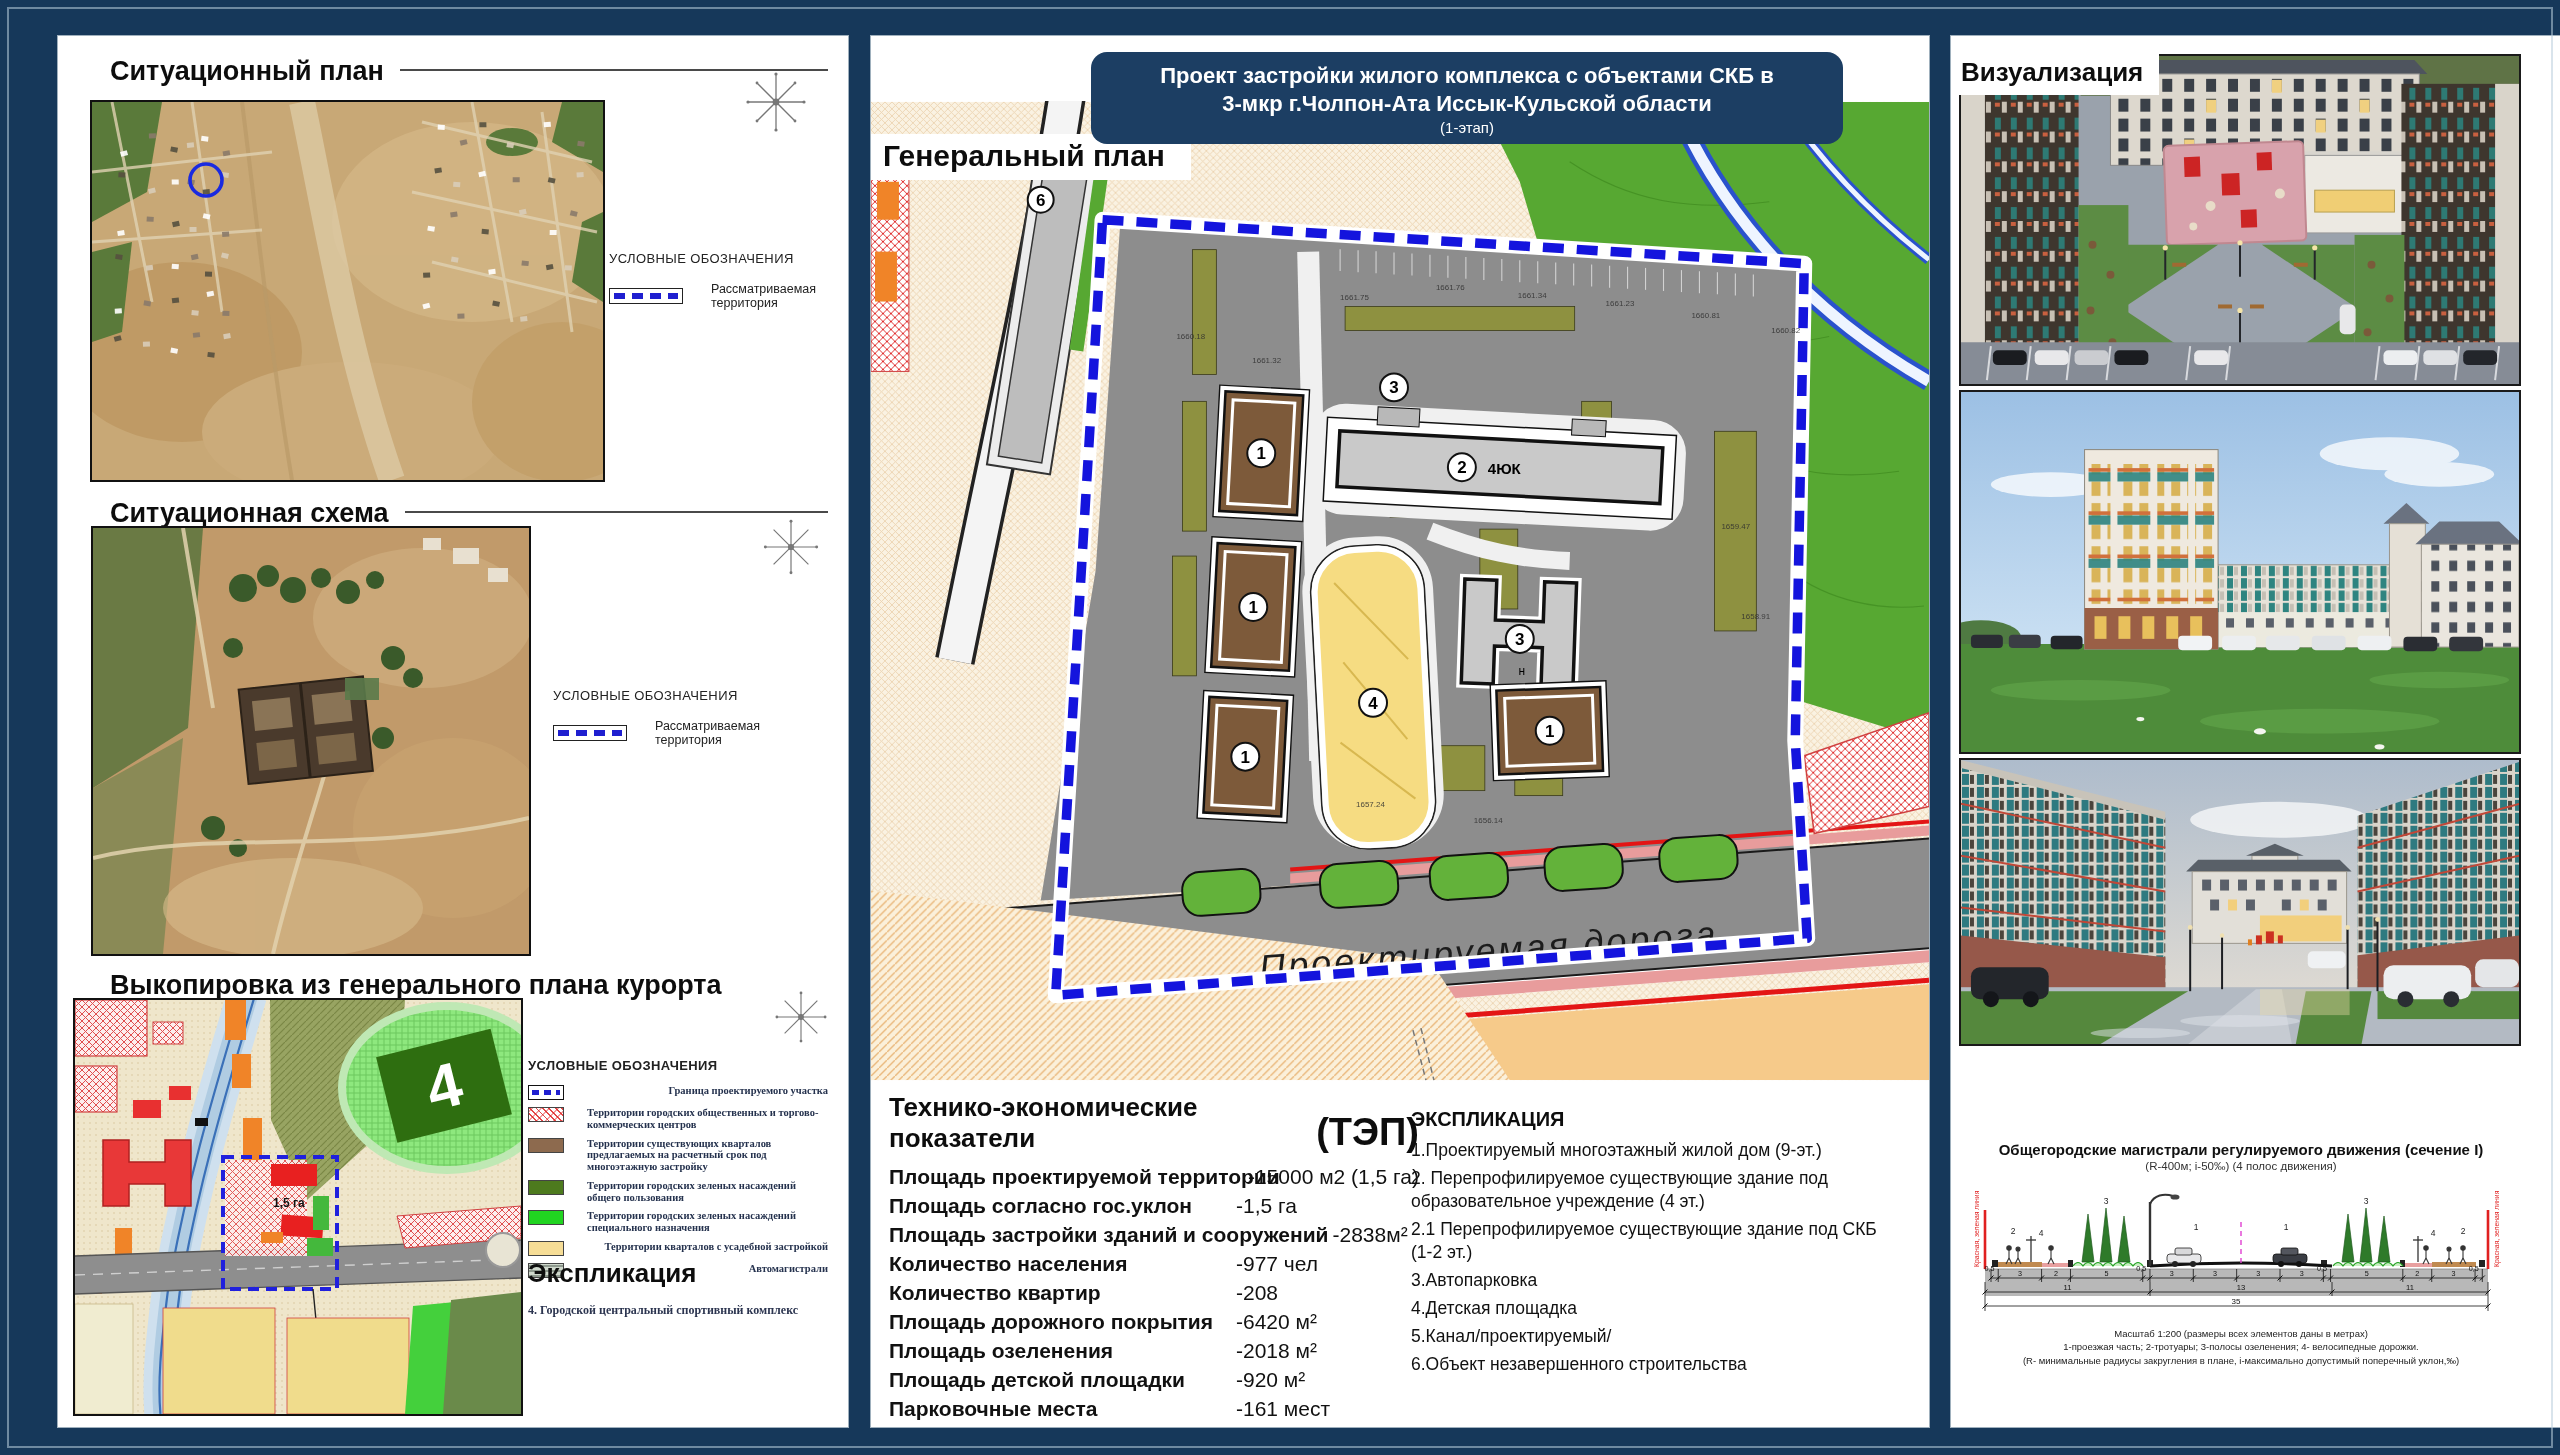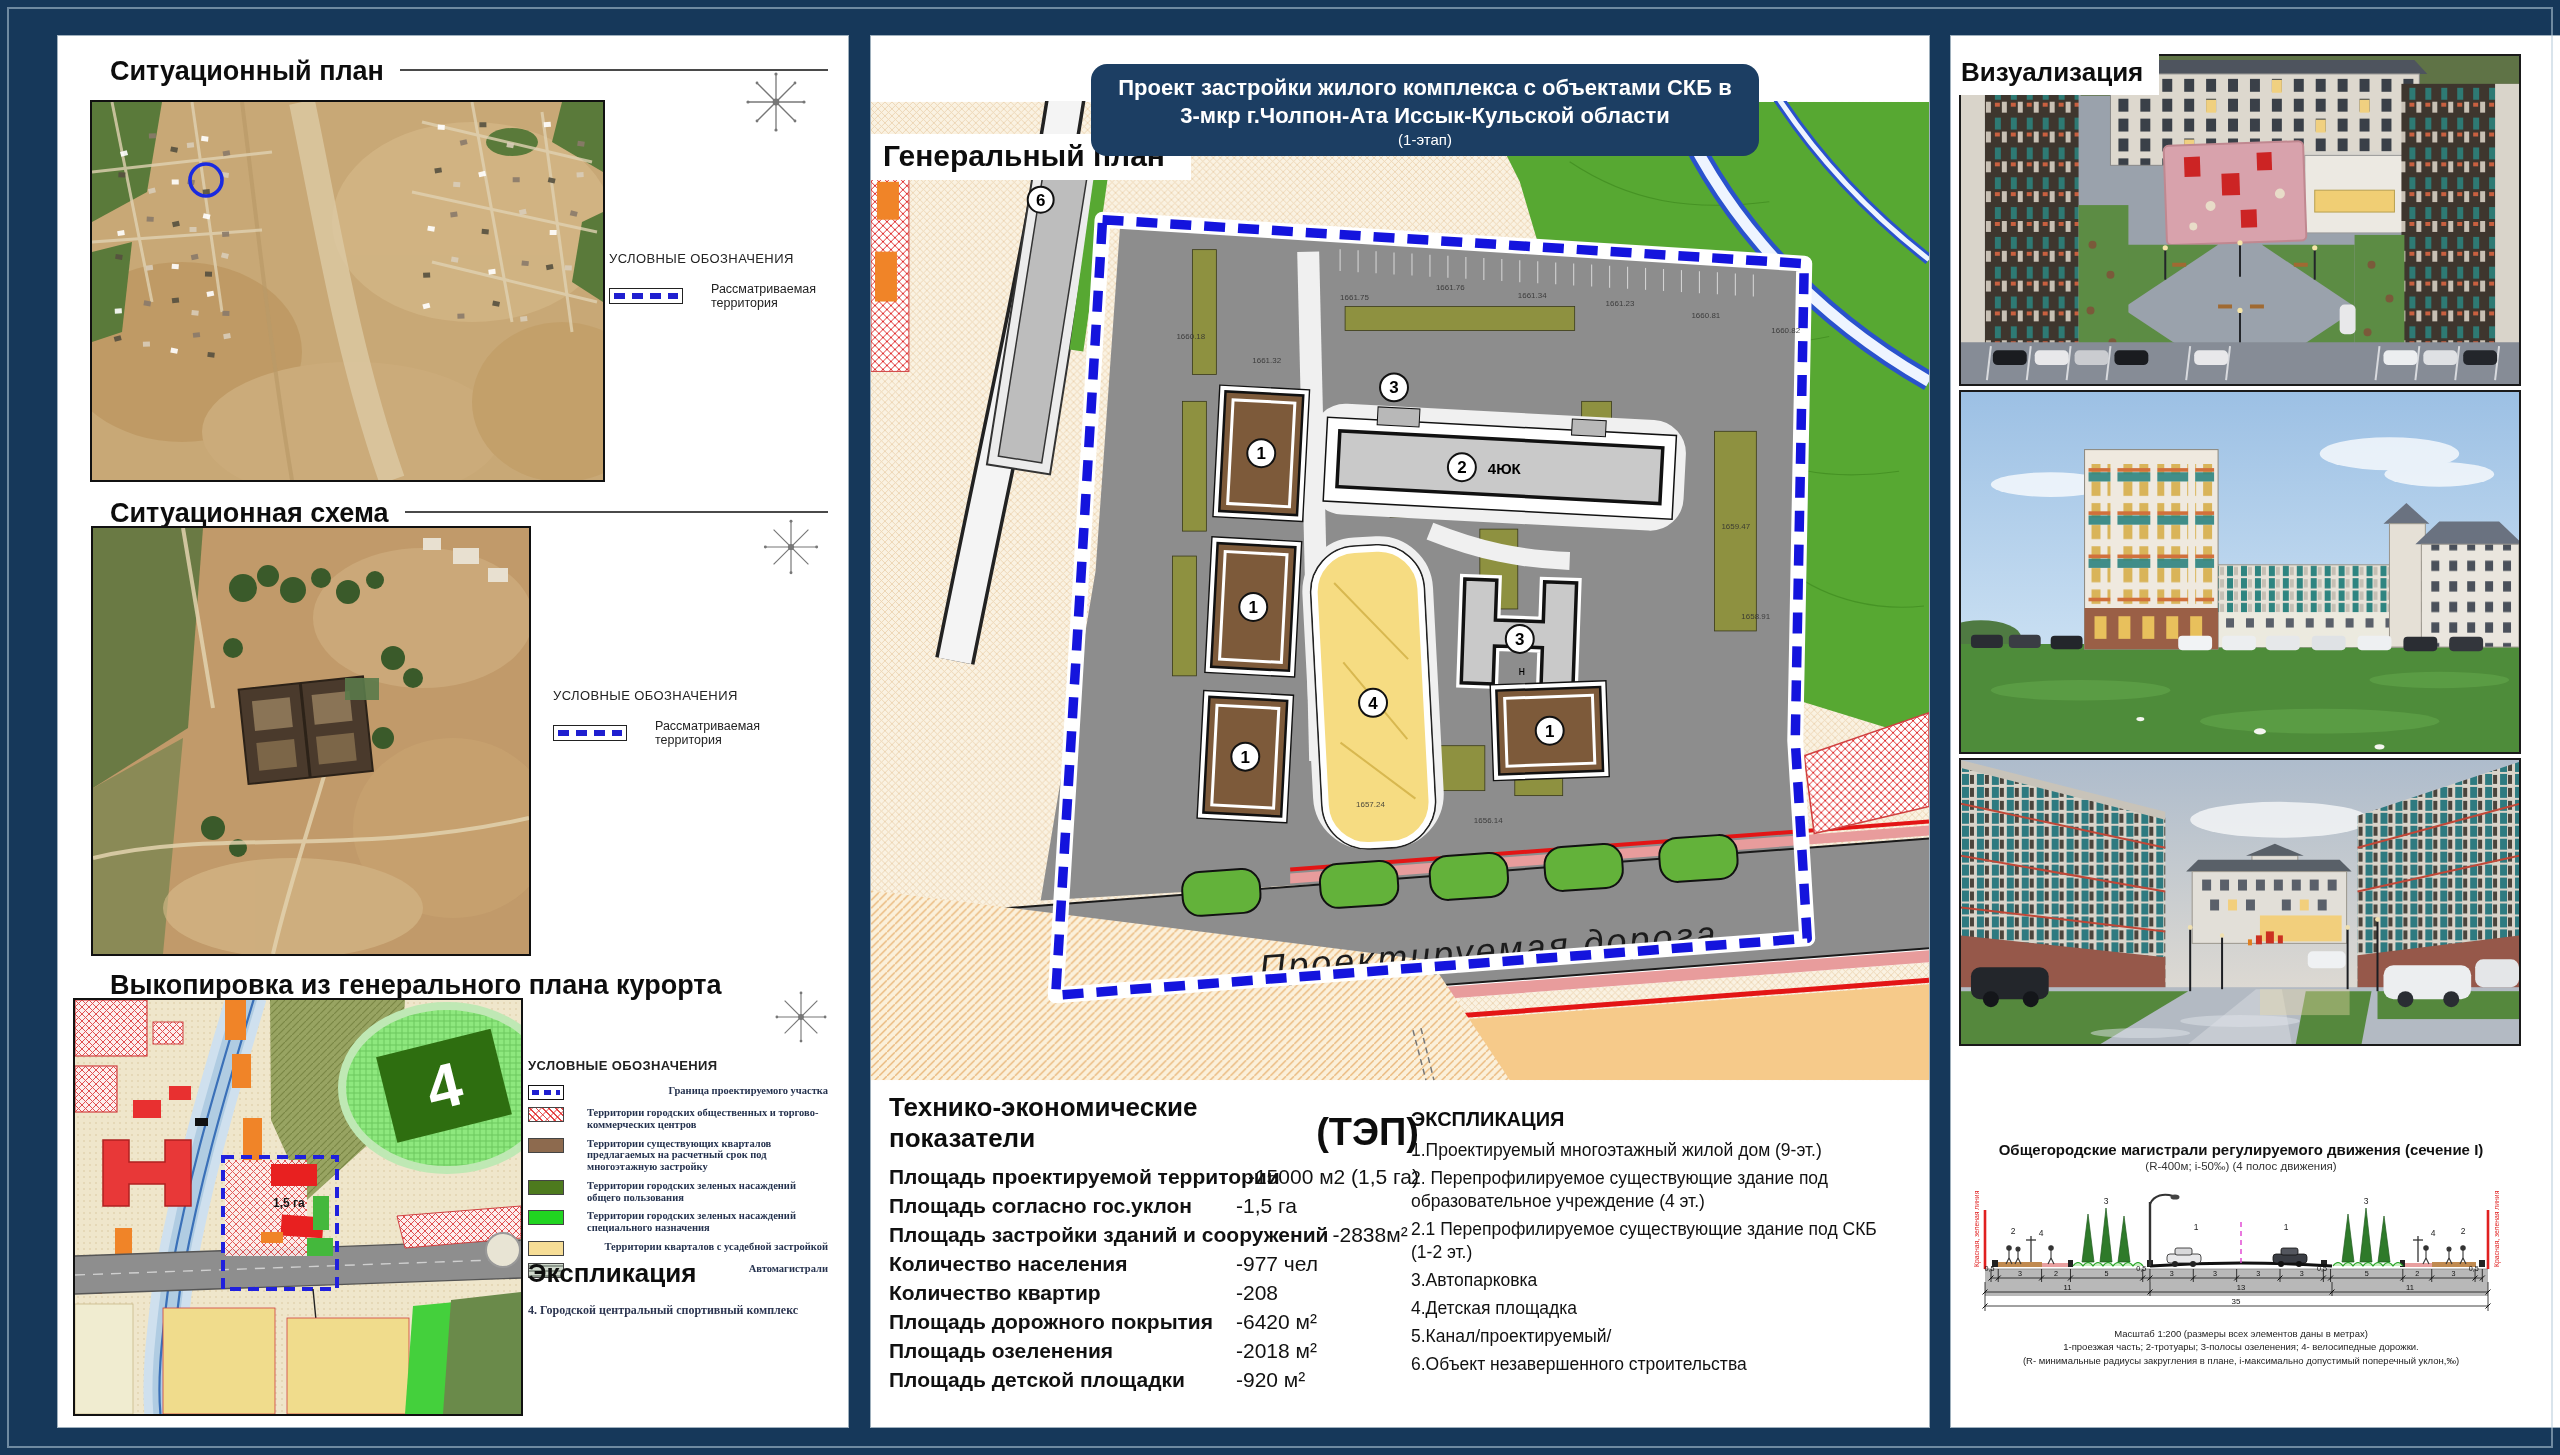--- a/index.html
+++ b/index.html
@@ -23,21 +23,21 @@
   .sw3-boundary{border:1.3px solid #111;background-image:repeating-linear-gradient(90deg,#1f1fd0 0 7px,transparent 7px 12px);background-size:calc(100% - 6px) 5px;background-position:3px center;background-repeat:no-repeat;}
   .sw3-red-hatch{background-image:repeating-linear-gradient(45deg,rgba(224,40,40,.85) 0 1.3px,transparent 1.3px 4.5px),repeating-linear-gradient(-45deg,rgba(224,40,40,.45) 0 1.3px,transparent 1.3px 6px);}
   .sw3-brown{background:#8d6a4e;}
   .sw3-dark-green{background:#4d7a1e;}
   .sw3-bright-green{background:#21d421;}
   .sw3-pale-yellow{background:#f6dd96;}
   .sw3-highway{background:repeating-linear-gradient(0deg,#8f9a8f 0 2.5px,#cfd8cc 2.5px 5px);}
   .lg3-t{font-family:"Liberation Serif",serif;font-weight:bold;font-size:10.5px;line-height:1.12;color:#25324e;}
   .exp-left-title{font-weight:bold;font-size:26px;color:#0d0d0d;}
   .exp-left-item{font-family:"Liberation Serif",serif;font-weight:bold;font-size:12px;color:#2c3550;margin-top:14px;}
-  .title-block{position:absolute;left:220px;top:28px;width:668px;background:#1c3e63;border-radius:16px;color:#fff;text-align:center;padding:10px 8px 8px;z-index:5;}
+  .title-block{position:absolute;left:220px;top:16px;width:752px;background:#1c3e63;border-radius:16px;color:#fff;text-align:center;padding:10px 8px 8px;z-index:5;}
   .title-l1,.title-l2{font-weight:bold;font-size:22px;line-height:1.28;}
   .title-l3{font-size:15px;margin-top:1px;}
   .plan-label{position:absolute;left:0;top:98px;background:#fff;padding:5px 26px 7px 12px;font-weight:bold;font-size:30px;color:#0d0d0d;z-index:4;}
   .tep{position:absolute;left:18px;top:1056px;width:530px;}
   .tep-head{display:flex;align-items:flex-end;gap:14px;}
   .tep-title{font-weight:bold;font-size:26px;color:#0d0d0d;}
   .tep-abbr{font-weight:bold;font-size:38px;color:#0d0d0d;}
   .tep-rows{margin-top:8px;}
   .tep-row{display:flex;font-size:21px;line-height:29px;color:#111;white-space:nowrap;}
   .tep-label{min-width:347px;padding-right:4px;font-weight:bold;}
@@ -663,20 +663,24 @@
             <span class="tep-value"> -6420 м²</span>
           </div>
           <div class="tep-row">
             <span class="tep-label">Площадь озеленения</span>
             <span class="tep-value">-2018 м²</span>
           </div>
           <div class="tep-row">
             <span class="tep-label">Площадь детской площадки</span>
             <span class="tep-value">-920 м²</span>
           </div>
+          <div class="tep-row">
+            <span class="tep-label">Парковочные места</span>
+            <span class="tep-value">-161 мест</span>
+          </div>
         </div>
   </div>
 
   <div class="exp-c">
     <div class="exp-c-title">ЭКСПЛИКАЦИЯ</div>
     <div id="exp-items">
           <div class="exp-c-item">1.Проектируемый многоэтажный жилой дом (9-эт.)</div>
           <div class="exp-c-item">2.  Перепрофилируемое существующие здание под образовательное учреждение (4 эт.)</div>
           <div class="exp-c-item">2.1 Перепрофилируемое существующие здание под СКБ (1-2 эт.)</div>
           <div class="exp-c-item">3.Автопарковка</div>

